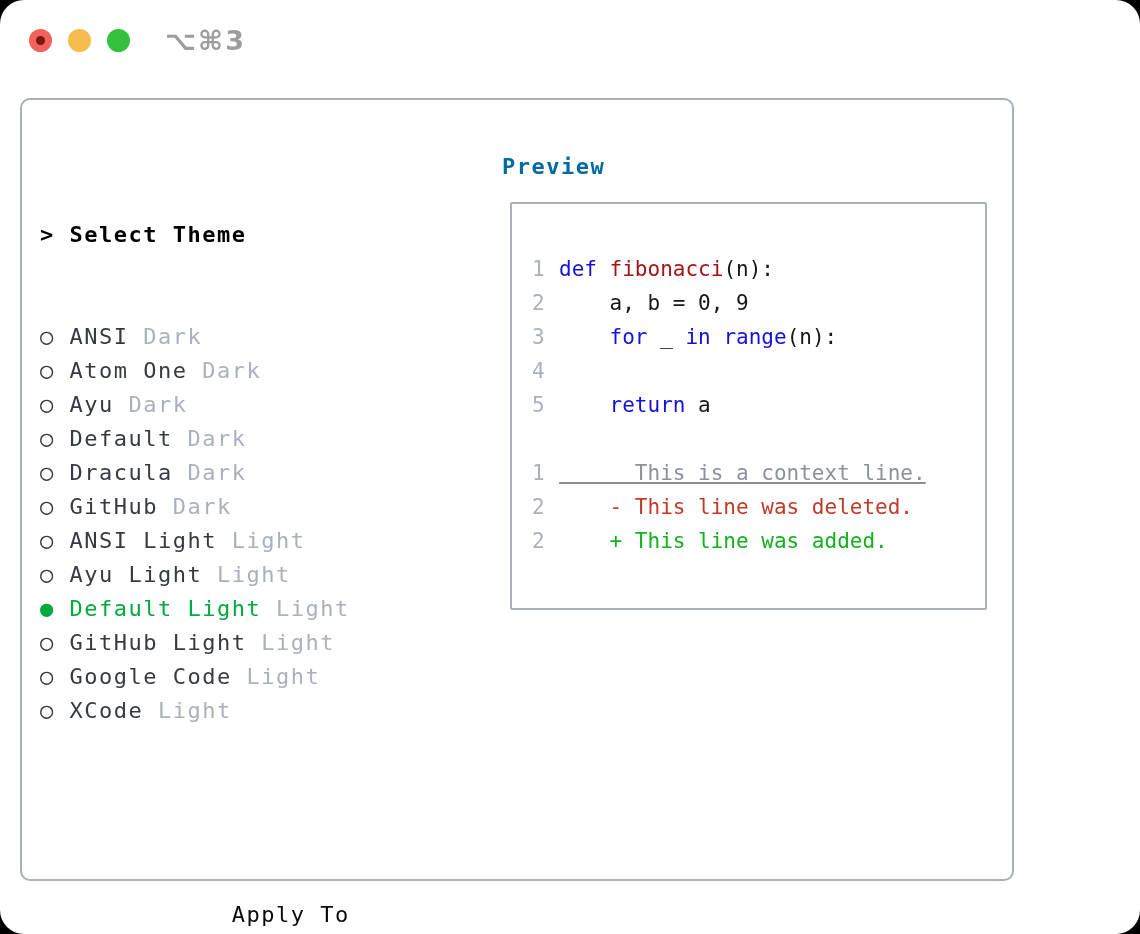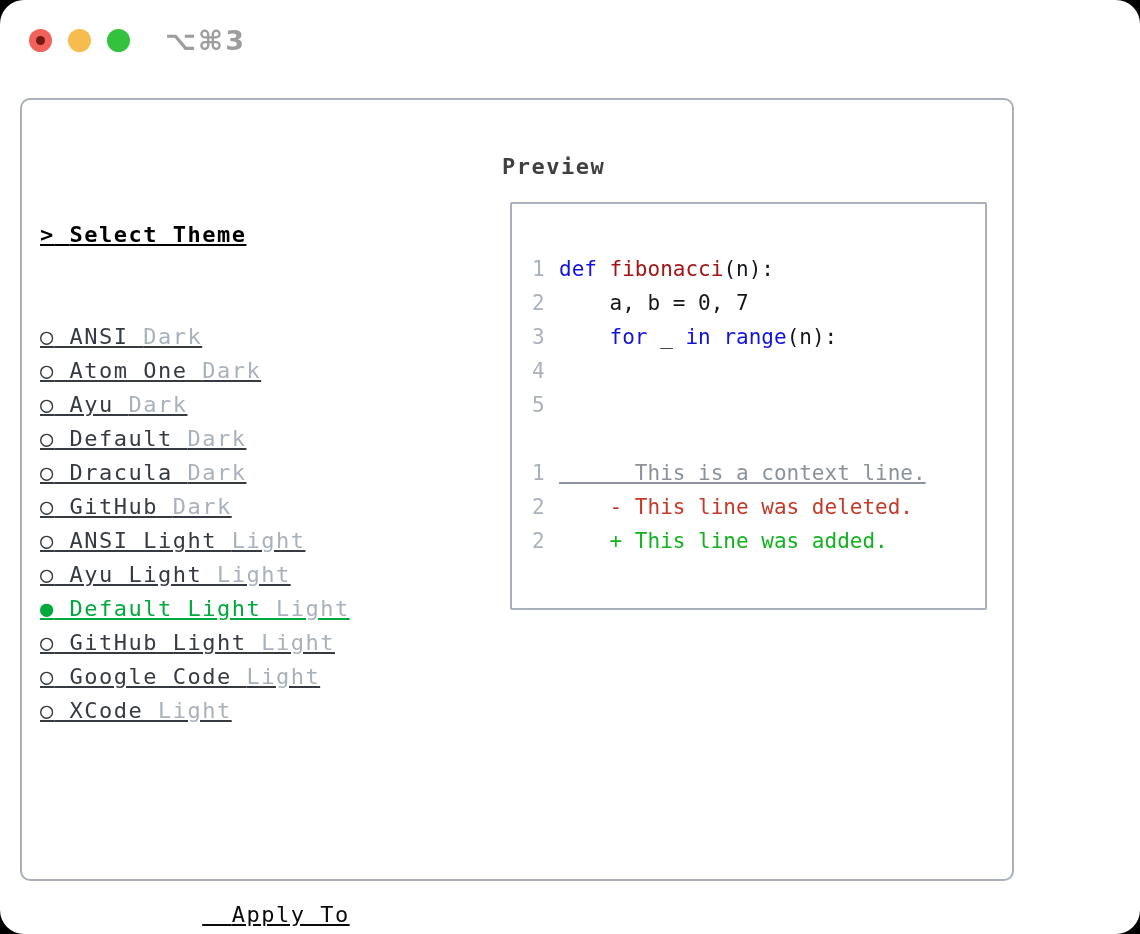--- a/index.html
+++ b/index.html
@@ -22,31 +22,31 @@
   
   .panel{
     position:absolute;left:20px;top:98px;width:994px;height:783px;box-sizing:border-box;
     border:2px solid var(--border-gray,#a9b0ba);border-radius:10px;background:#fff;
   }
   
   .left-col{
     position:absolute;left:18px;top:50px;font-size:22px;line-height:34px;
     letter-spacing:1.5px;white-space:pre;color:var(--item-dark,#363b42);
   }
-  .line{height:34px;text-decoration:underline;}
+  .line{height:34px;}
   .spacer{height:34px;}
   .list-header{font-weight:bold;color:#000;}
   .cursor{color:#000;}
   .tag{color:var(--muted-gray,#a9b1bd);text-align:right;}
   .sel{color:var(--accent-green,#00a93c);}
   .section-label{color:#0b0b0b;text-align:right;}
   
   .preview-title{
     position:absolute;left:480px;top:50px;font-size:22px;line-height:34px;
-    font-weight:bold;color:#404040;letter-spacing:1.5px;
+    font-weight:bold;color:#0369a1;letter-spacing:1.5px;
   }
   .preview-box{
     position:absolute;left:488px;top:102px;width:477px;height:408px;box-sizing:border-box;
     border:2px solid var(--border-gray,#a9b0ba);border-radius:2px;
     padding:48px 0 0 20px;font-size:21px;line-height:34px;background:#fff;
   }
   .code-line{display:flex;height:34px;}
   .num{flex:none;width:14px;color:var(--muted-gray,#a9b1bd);}
   .content{margin-left:13px;white-space:pre;color:var(--code-plain,#15181b);}
   .tok{white-space:pre;}
@@ -86,31 +86,32 @@
     <div class="preview-title">Preview</div>
 
     <div class="preview-box">
       <div id="code-block">
           <div class="code-line">
             <span class="num">1</span>
             <span class="content"><span class="tok kw">def </span><span class="tok fn">fibonacci</span><span class="tok plain">(n):</span></span>
           </div>
           <div class="code-line">
             <span class="num">2</span>
-            <span class="content"><span class="tok plain">    a, b = 0, 7</span></span>
+            <span class="content"><span class="tok plain">    a, b = 0, 9</span></span>
           </div>
           <div class="code-line">
             <span class="num">3</span>
             <span class="content"><span class="tok plain">    </span><span class="tok kw">for</span><span class="tok plain"> _ </span><span class="tok kw">in</span><span class="tok plain"> </span><span class="tok kw">range</span><span class="tok plain">(n):</span></span>
           </div>
           <div class="code-line">
             <span class="num">4</span>
           </div>
           <div class="code-line">
             <span class="num">5</span>
+            <span class="content"><span class="tok plain">    </span><span class="tok kw">return</span><span class="tok plain"> a</span></span>
           </div>
         </div>
       <div id="diff-block" class="diff-block">
           <div class="code-line">
             <span class="num">1</span>
             <span class="content"><span class="tok ctx">      This is a context line.</span></span>
           </div>
           <div class="code-line">
             <span class="num">2</span>
             <span class="content"><span class="tok del">    - This line was deleted.</span></span>

